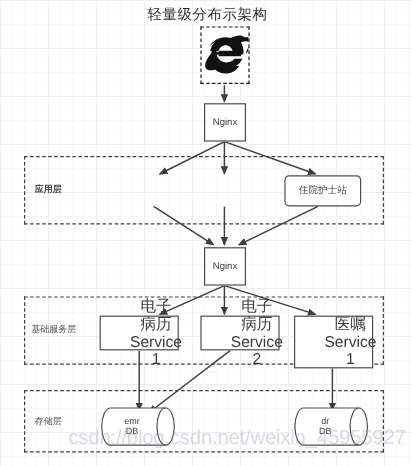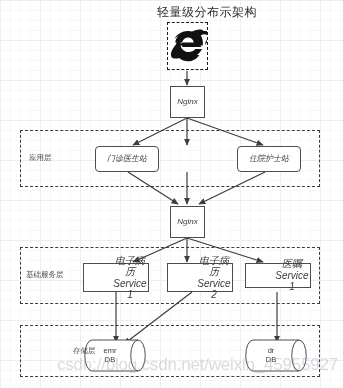--- a/index.html
+++ b/index.html
@@ -37,37 +37,35 @@
     box-sizing: border-box;
     display: flex;
     align-items: center;
     justify-content: center;
     text-align: center;
     color: #3a3a3a;
     line-height: 1.15;
     background: #ffffff;
     border: 1px solid #4d4d4d;
     z-index: 3;
-    font-style: italic;
   }
   .node.plain {
     font-size: 8px;
   }
   .node.svc {
-    font-size: 10px;
+    font-size: 13px;
     padding-left: 28px;
   }
   .title {
     position: absolute;
     z-index: 4;
     font-size: 12px;
     color: #2b2b2b;
     letter-spacing: 0.5px;
     white-space: nowrap;
-    margin-left: 34px;
   }
   .layer-box {
     position: absolute;
     box-sizing: border-box;
     border: 1.4px dashed #3d3d3d;
     background: transparent;
     z-index: 1;
   }
   .layer-label {
     position: absolute;
@@ -159,51 +157,48 @@
         <path d="M4.8 29.6c-2.1 3.0-2.8 5.5-1.8 6.9 1.0 1.4 3.6 1.5 6.9 0.4 -2.1-0.8-3.9-2.1-5.4-3.7 -0.2-1.2-0.1-2.4 0.3-3.6z" opacity="0"></path>
       </g>
     </svg>
   </div>
 
   <div class="node plain" style="left:170px; top:86px; width:35px; height:32px;">
     <span>Nginx</span>
   </div>
 
   <div class="layer-box" style="left:20px; top:130px; width:300px; height:57px;"></div>
-  <div class="layer-label" style="left:29px; top:153px;">应用层</div>
-
-  <div class="node plain" style="left:95px; top:146px; width:64px; height:26px; border-radius:4px;">
-    <span>门诊医生站</span>
-  </div>
+  <div class="layer-label" style="left:29px; top:153px;font-weight:bold;">应用层</div>
+
   <div class="node plain" style="left:237px; top:146px; width:64px; height:26px; border-radius:4px;text-align:right;">
     <span>住院护士站</span>
   </div>
 
   <div class="node plain" style="left:170px; top:206px; width:35px; height:32px;">
     <span>Nginx</span>
   </div>
 
   <div class="layer-box" style="left:20px; top:247px; width:300px; height:57px;"></div>
   <div class="layer-label" style="left:26px; top:270px;">基础服务层</div>
 
   <div class="node svc" style="left:83px; top:263px; width:66px; height:29px; flex-direction:column;">
     <span>电子病历</span>
     <span>Service 1</span>
   </div>
   <div class="node svc" style="left:167px; top:263px; width:66px; height:29px; flex-direction:column;">
     <span>电子病历</span>
     <span>Service 2</span>
   </div>
-  <div class="node svc" style="left:245px; top:263px; width:66px; height:25px; flex-direction:column;">
+  <div class="node svc" style="left:245px; top:263px; width:66px; height:44px; flex-direction:column;">
     <span>医嘱</span>
     <span>Service 1</span>
   </div>
 
   <div class="layer-box" style="left:20px; top:325px; width:300px; height:52px;"></div>
-  <div class="layer-label" style="left:29px; top:346px;margin-left:44px;">存储层</div>
+  <div class="layer-label" style="left:29px; top:346px;">存储层</div>
 
   <svg class="cyl" style="left:84px; top:339px;" width="62" height="33" viewBox="0 0 62 33" xmlns="http://www.w3.org/2000/svg">
     <path d="M8,1 H54 A7,15 0 0 1 54,32 H8 A7,15 0 0 1 8,1 Z" fill="#ffffff" stroke="#4d4d4d" stroke-width="1"></path>
     <path d="M54,1 A7,15 0 0 0 54,32" fill="none" stroke="#4d4d4d" stroke-width="1"></path>
   </svg>
   <div class="cyl-text" style="left:84px; top:346px; width:52px;">
     <div>emr</div>
     <div>DB</div>
   </div>
 

